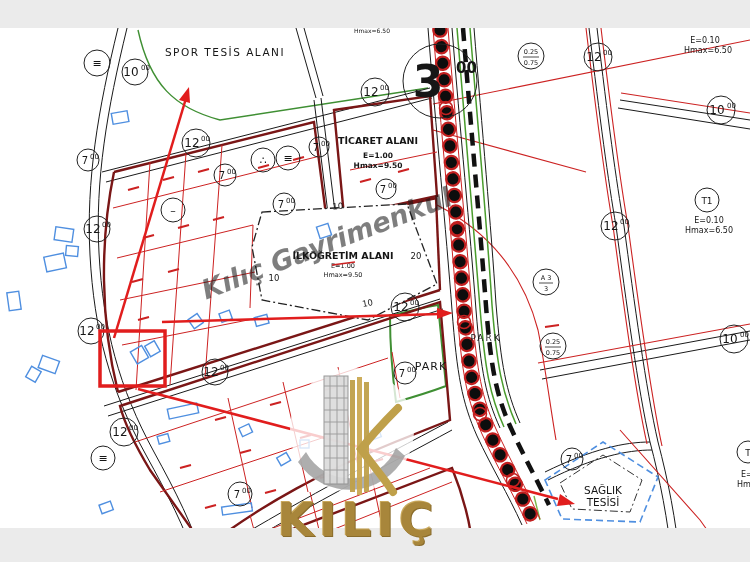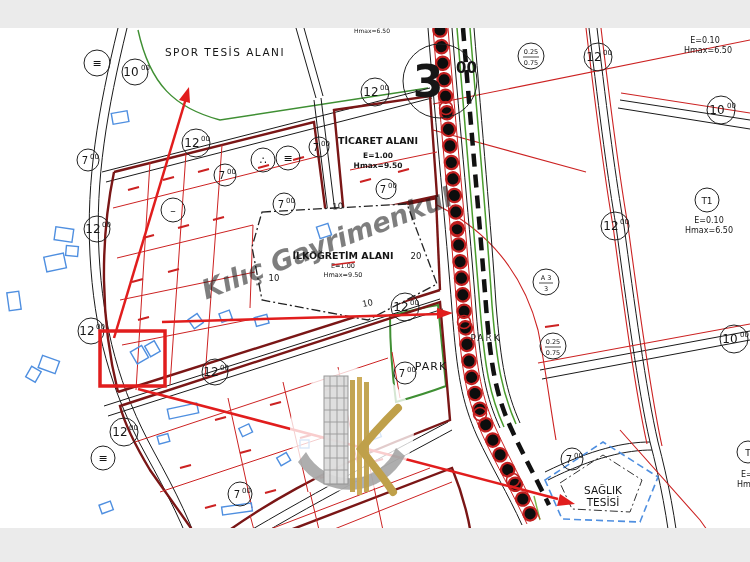--- a/index.html
+++ b/index.html
@@ -407,13 +407,14 @@
         <path d="M324,386 H348 M324,398 H348 M324,410 H348 M324,422 H348 M324,434 H348 M324,446 H348 M324,458 H348 M324,470 H348" stroke="#9a9a9a" stroke-width="1" opacity="0.9"></path>
         <rect x="350" y="380" width="5" height="112" fill="#bfa04a" opacity="0.95"></rect>
         <rect x="357" y="377" width="5" height="118" fill="#caa952" opacity="0.95"></rect>
         <rect x="364" y="382" width="5" height="110" fill="#bfa04a" opacity="0.95"></rect>
       </g>
       <path d="M398,408 C383,423 371,436 361,449 C371,463 383,477 393,492" stroke="#bfa04a" stroke-width="8" fill="none" stroke-linecap="round"></path>
     </g>
   </svg>
 
   <div class="bar" id="botbar"></div>
+  <div id="brand">KILIÇ</div>
 </div>
 
 </body></html>

